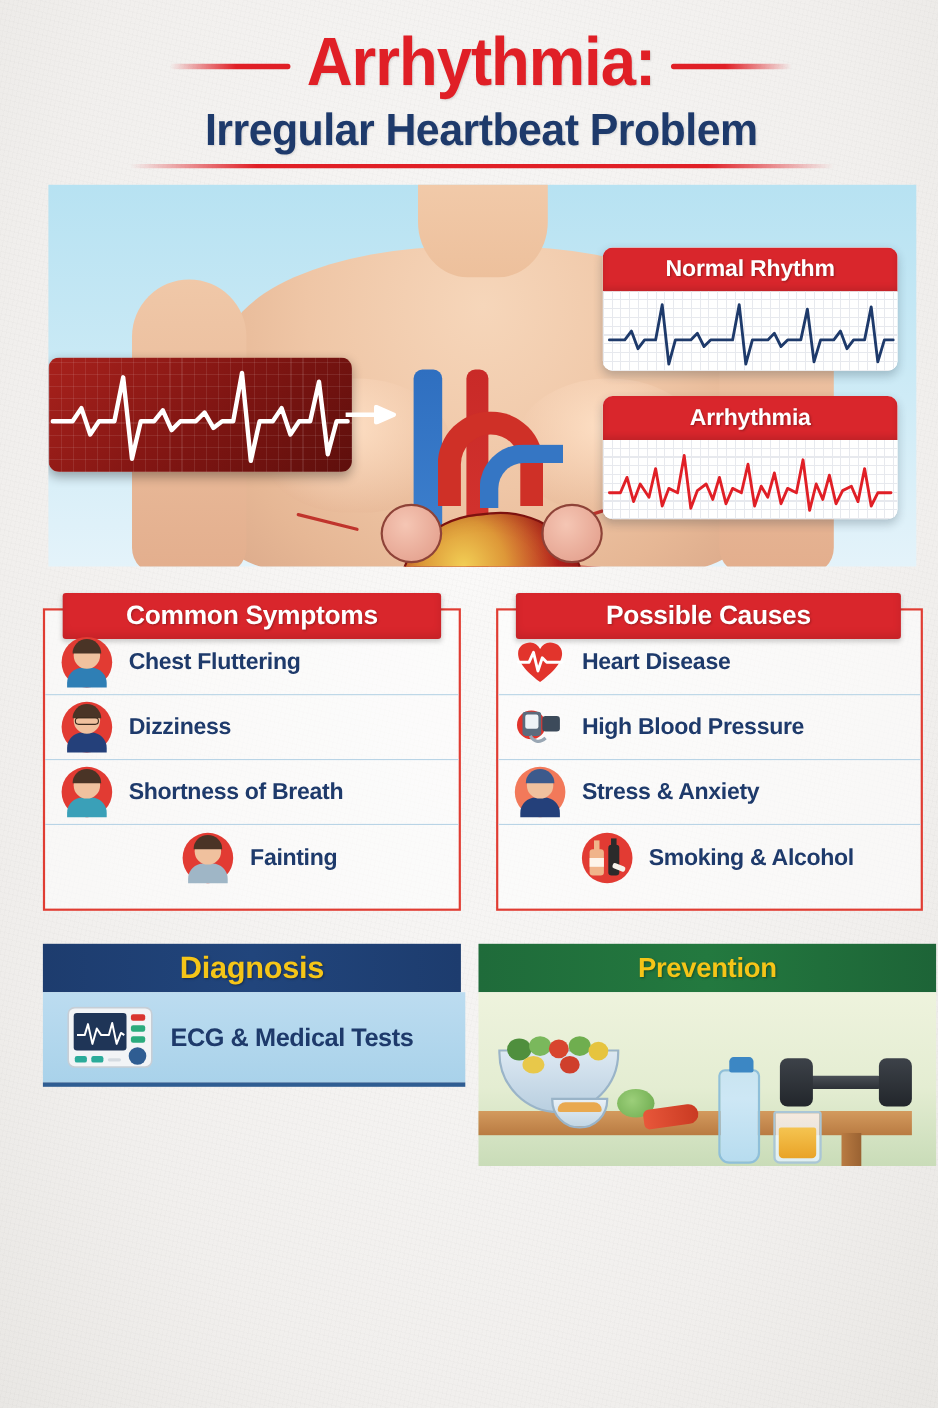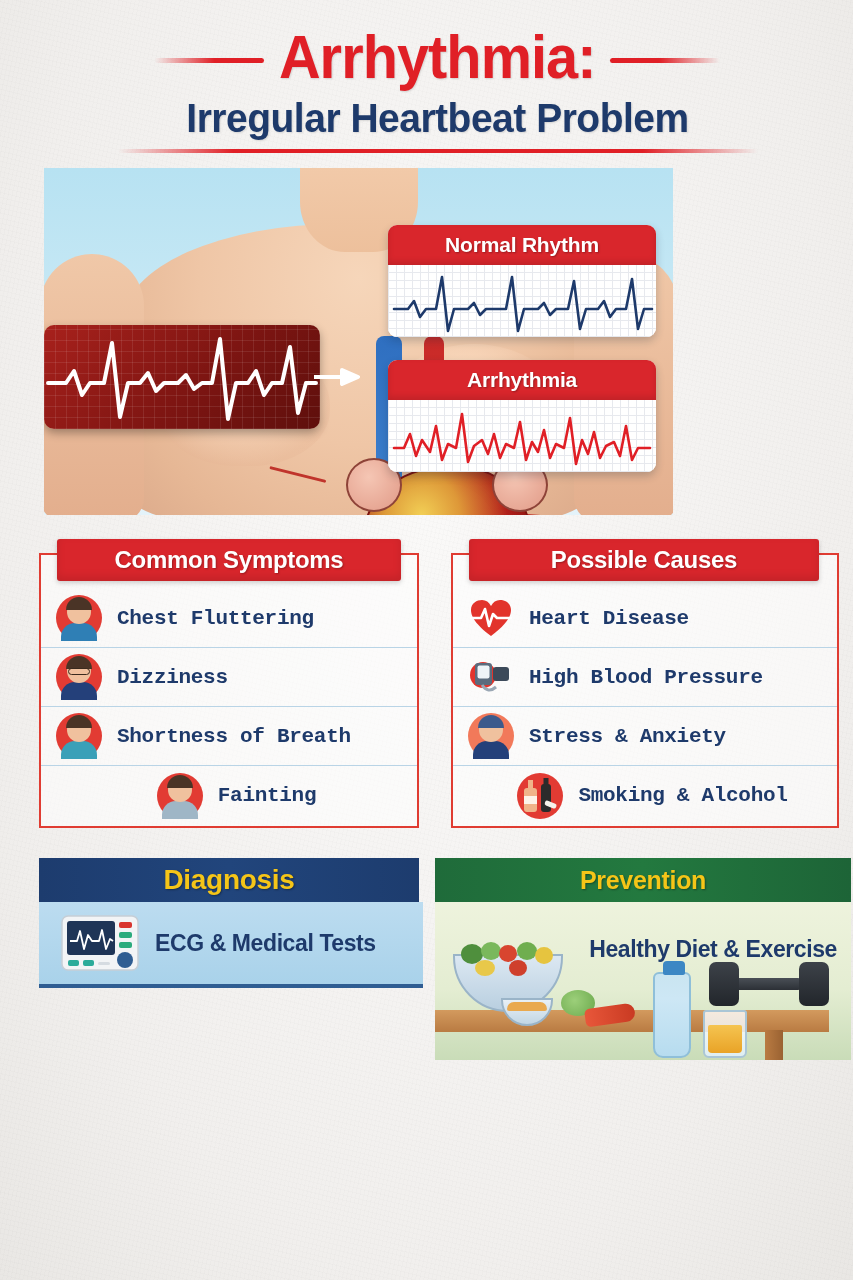--- a/index.html
+++ b/index.html
@@ -62,21 +62,21 @@
   .title-underline {
     margin: 7px auto 0;
     width: 640px; height: 4px;
     background: linear-gradient(90deg, rgba(224,31,38,0) 0%, #e01f26 18%, #e01f26 82%, rgba(224,31,38,0) 100%);
     border-radius: 3px;
   }
 
   
   .hero {
     position: absolute; left: 33px; top: 168px;
-    width: 629px; height: 347px;
+    width: 789px; height: 347px;
     background: linear-gradient(180deg, #b7e2f2 0%, #c9e9f5 45%, #e4f3fa 100%);
     overflow: hidden;
   }
   .torso {
     position: absolute; left: 50%; top: 0; transform: translateX(-50%);
     width: 470px; height: 347px;
   }
   .torso .neck {
     position: absolute; left: 50%; transform: translateX(-50%);
     top: -48px; width: 118px; height: 132px;
@@ -198,21 +198,21 @@
     color: #fff; font-size: 24px; font-weight: bold;
     display: flex; align-items: center; justify-content: center;
     letter-spacing: -0.3px;
     text-shadow: 1px 1px 2px rgba(0,0,0,0.28);
     border-radius: 3px;
     box-shadow: 0 2px 5px rgba(0,0,0,0.18), inset 0 -4px 8px rgba(0,0,0,0.10);
   }
   .list-panel.symptoms .panel-head { left: 16px; width: 344px; }
   .list-panel.causes .panel-head { left: 16px; width: 350px; }
 
-  .item-list { position: absolute; left: 0; top: 34px; width: 100%; font-family: Liberation Mono, monospace; }
+  .item-list { position: absolute; left: 0; top: 18px; width: 100%; }
   .list-item {
     display: flex; align-items: center; height: 59px;
     padding-left: 12px;
     border-bottom: 1px solid #b9d4e6;
   }
   .list-item:last-child { border-bottom: none; justify-content: center; }
   .item-icon { width: 52px; height: 52px; flex: 0 0 52px; position: relative; }
   .item-label {
     margin-left: 12px; font-size: 21px; font-weight: bold;
     color: #1e3a6b; letter-spacing: -0.3px;
@@ -601,18 +601,17 @@
       <div class="glass">
         <div class="juice"></div>
       </div>
 
       <div class="dumbbell">
         <div class="db-bar"></div>
         <div class="db-weight l"></div>
         <div class="db-weight r"></div>
       </div>
 
-      <div class="prev-text">Healthy Diet &amp; Exercise</div>
     </div>
   </div>
 
 
 </div>
 
 </body></html>

